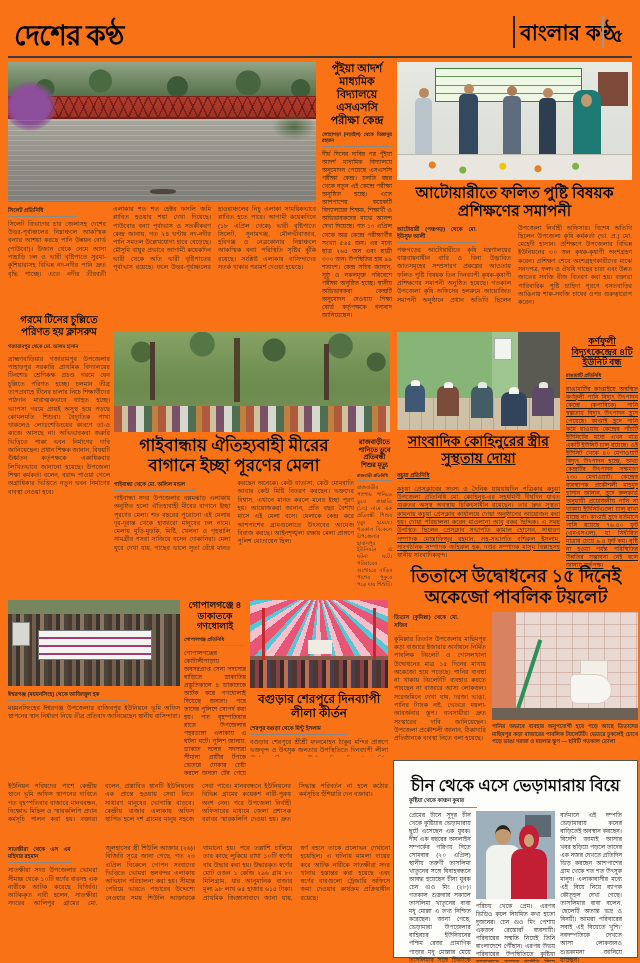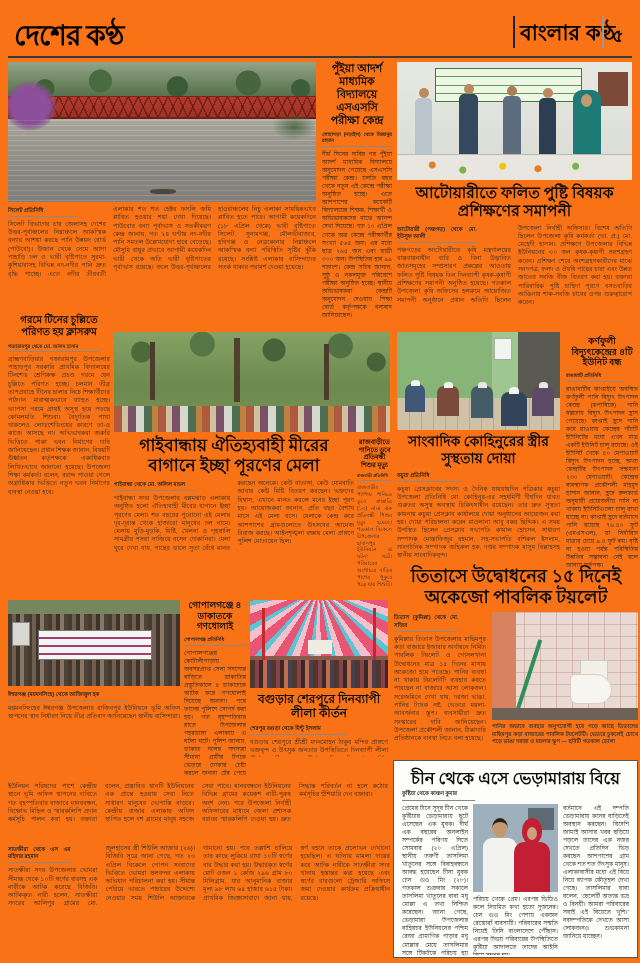--- a/index.html
+++ b/index.html
@@ -21,21 +21,21 @@
       font-family:"Liberation Serif","DejaVu Serif",serif;}
   .byline{display:block;font-size:5.5px;font-weight:700;color:#222;
       border-bottom:0.5px solid #888;padding-bottom:1.5px;margin:2px 0 3px 0;width:70%;}
   .body{font-size:6.2px;line-height:1.34;text-align:justify;color:#262626;overflow:hidden;}
   .cols2{column-count:2;column-gap:7px;}
   .cols3{column-count:3;column-gap:7px;}
   .cols4{column-count:4;column-gap:8px;}
   
   .photo{position:relative;overflow:hidden;background:#cfcfc7;width:100%;}
   .photo div{position:absolute;}
-  .boxed{border:1px solid #555;box-sizing:border-box;padding:8px;background:#fdfdfa;}
+  .boxed{border:1px solid #555;box-sizing:border-box;padding:15px;background:#fdfdfa;}
 </style>
 </head>
 <body>
 
 <div class="page">
 
   <div class="masthead-logo">দেশের কণ্ঠ</div>
   <div class="hv" style="left:513px;"></div>
   <div class="edition">বাংলার কণ্ঠ</div>
   <div class="hv" style="left:602px;background:#999;"></div>
@@ -115,21 +115,21 @@
   </section>
 
   <section class="art" style="left:357px;top:438px;width:35px;">
     <div class="hl" style="font-size:6.5px;">রাজবাড়ীতে পানিতে ডুবে প্রতিবন্ধী শিশুর মৃত্যু</div>
     <div class="body" style="height:116px;margin-top:2px;font-size:5.2px;">
       <span class="byline" style="font-size:4.2px;width:100%;">রাজবাড়ী প্রতিনিধি</span>
       <span>রাজবাড়ীর পাংশায় পানিতে ডুবে জান্নাতি (১৩) নামে এক প্রতিবন্ধী শিশুর মৃত্যু হয়েছে। গতকাল বিকেলে উপজেলার হাবাসপুর ইউনিয়নে এ ঘটনা ঘটে। পরিবারের অগোচরে বাড়ির পাশের পুকুরে পড়ে যায় শিশুটি। পরে স্থানীয়রা উদ্ধার করে হাসপাতালে নিলে চিকিৎসক মৃত ঘোষণা করেন।</span>
     </div>
   </section>
 
-  <section class="art" style="left:397px;top:332px;width:163px;">
+  <section class="art" style="left:397px;top:332px;width:163px;text-decoration:underline;">
     <div class="photo" style="height:98px;">
       <div style="inset:0;background:linear-gradient(90deg,#86b577 0 58%,#9fc590 58% 74%,#5a5a52 74%);"></div>
       <div style="right:48px;top:6px;width:16px;height:20px;background:#f2f4ef;border:1px solid #aaa;"></div>
       <div style="left:0;bottom:0;width:100%;height:32px;background:#cfc0a8;background-image:repeating-linear-gradient(90deg,rgba(120,90,60,.25) 0 1px,transparent 1px 12px);"></div>
       <div style="left:8px;bottom:18px;width:20px;height:28px;border-radius:7px 7px 0 0;background:#3f5875;"></div>
       <div style="left:14px;bottom:44px;width:9px;height:6px;border-radius:50% 50% 0 0;background:#f4f4f0;"></div>
       <div style="left:40px;bottom:14px;width:22px;height:30px;border-radius:7px 7px 0 0;background:#7a4a3a;"></div>
       <div style="left:47px;bottom:42px;width:9px;height:6px;border-radius:50% 50% 0 0;background:#f4f4f0;"></div>
       <div style="left:74px;bottom:12px;width:22px;height:32px;border-radius:7px 7px 0 0;background:#445c66;"></div>
       <div style="left:81px;bottom:42px;width:9px;height:6px;border-radius:50% 50% 0 0;background:#e8e8e2;"></div>
@@ -138,21 +138,21 @@
       <div style="right:6px;bottom:14px;width:22px;height:30px;border-radius:7px 7px 0 0;background:#5d4a66;"></div>
       <div style="right:12px;bottom:42px;width:9px;height:6px;border-radius:50% 50% 0 0;background:#e8e8e2;"></div>
     </div>
     <div class="hl" style="font-size:14px;margin-top:4px;">সাংবাদিক কোহিনুরের স্ত্রীর সুস্থতায় দোয়া</div>
     <div class="body" style="height:88px;margin-top:3px;">
       <span class="byline" style="width:40%;">কচুয়া প্রতিনিধি</span>
       <span>কচুয়া প্রেসক্লাবের সদস্য ও দৈনিক যায়যায়দিন পত্রিকার কচুয়া উপজেলা প্রতিনিধি মো. কোহিনুর-এর সহধর্মিণী দীর্ঘদিন যাবত গুরুতর অসুস্থ অবস্থায় চিকিৎসাধীন রয়েছেন। তার দ্রুত সুস্থতা কামনায় কচুয়া প্রেসক্লাব কার্যালয়ে দোয়া অনুষ্ঠানের আয়োজন করা হয়। দোয়া পরিচালনা করেন মাওলানা আবু বকর ছিদ্দিক। এ সময় উপস্থিত ছিলেন প্রেসক্লাব সভাপতি কামাল হোসেন, সাধারণ সম্পাদক মোস্তাফিজুর রহমান, সহ-সভাপতি বশিরুল ইসলাম, সাংগঠনিক সম্পাদক জহিরুল হক, দপ্তর সম্পাদক মাসুম বিল্লাহসহ স্থানীয় সাংবাদিকবৃন্দ।</span>
     </div>
   </section>
 
-  <section class="art" style="left:566px;top:336px;width:72px;">
+  <section class="art" style="left:566px;top:336px;width:72px;text-decoration:underline;">
     <div class="hl" style="font-size:9px;">কর্ণফুলী বিদ্যুৎকেন্দ্রের ৪টি ইউনিট বন্ধ</div>
     <div class="body" style="height:198px;margin-top:3px;font-size:6px;">
       <span class="byline" style="font-size:4.8px;width:80%;">রাঙামাটি প্রতিনিধি</span>
       <span>রাঙামাটির কাপ্তাইয়ে অবস্থিত কর্ণফুলী পানি বিদ্যুৎ উৎপাদন কেন্দ্রে (কপাবিকে) পানি স্বল্পতায় বিদ্যুৎ উৎপাদন হ্রাস পেয়েছে। কাপ্তাই হ্রদে পানি কমে যাওয়ায় কেন্দ্রের পাঁচটি ইউনিটের মধ্যে এখন মাত্র একটি ইউনিট চালু রয়েছে। ওই ইউনিট থেকে ৪০ মেগাওয়াট বিদ্যুৎ উৎপাদন হচ্ছে, অথচ কেন্দ্রটির উৎপাদন সক্ষমতা ২৩০ মেগাওয়াট। কেন্দ্রের ব্যবস্থাপক প্রকৌশলী মাহমুদ হাসান জানান, হ্রদে রুলকার্ভ অনুযায়ী প্রয়োজনীয় পানি না থাকায় ইউনিটগুলো চালু রাখা যাচ্ছে না। কাপ্তাই হ্রদে বর্তমানে পানি রয়েছে ৭৬.৪০ ফুট (এমএসএল), যা নির্ধারিত মাত্রার চেয়ে ৯.৪ ফুট কম। বৃষ্টি না হওয়া পর্যন্ত পরিস্থিতির উন্নতির সম্ভাবনা নেই বলে জানায় কর্তৃপক্ষ।</span>
     </div>
   </section>
 
   <section class="art" style="left:394px;top:566px;width:244px;">
     <div class="hl" style="font-size:18px;">তিতাসে উদ্বোধনের ১৫ দিনেই অকেজো পাবলিক টয়লেট</div>
     <div style="display:flex;gap:6px;margin-top:4px;">

